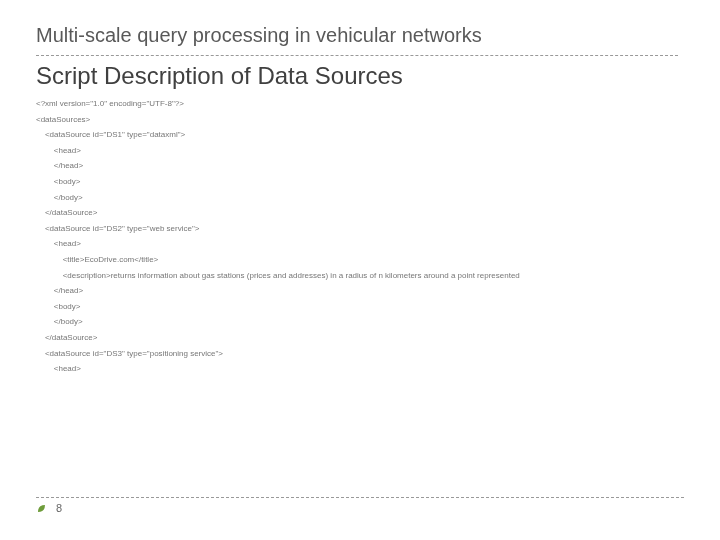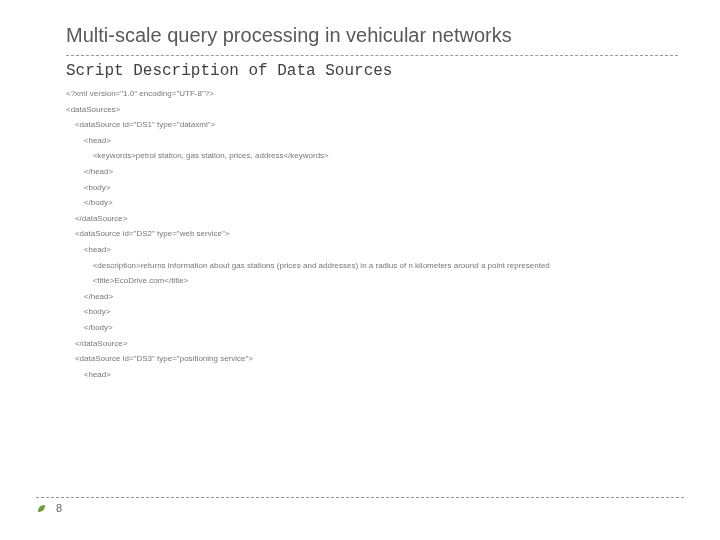--- a/index.html
+++ b/index.html
@@ -7,39 +7,37 @@
     width: 720px;
     height: 540px;
     background: #fff;
     font-family: Arial, Helvetica, sans-serif;
     color: #4a4a4a;
     overflow: hidden;
     position: relative;
   }
   .container {
     padding: 24px 42px 0 36px;
-    margin-left: 30px;
   }
   .main-title {
     font-size: 20px;
     font-weight: 400;
     color: #595959;
     padding-bottom: 6px;
   }
   .dashed {
     border: none;
     border-top: 1px dashed #999;
     margin: 2px 0 6px 0;
   }
   .sub-title {
-    font-size: 16px;
+    font-size: 24px;
     font-weight: 400;
     color: #404040;
     margin-bottom: 6px;
-    font-family: Liberation Mono, monospace;
   }
   .code-block {
     font-size: 8px;
     line-height: 1.95;
     color: #777;
     font-family: Arial, sans-serif;
   }
   .code-line {
     white-space: pre;
   }
@@ -76,29 +74,28 @@
 <div class="container">
   <div class="main-title">Multi-scale query processing in vehicular networks</div>
   <hr class="dashed">
   <div class="sub-title">Script Description of Data Sources</div>
 
   <div class="code-block">
     <div class="code-line">&lt;?xml version="1.0" encoding="UTF-8"?&gt;</div>
     <div class="code-line">&lt;dataSources&gt;</div>
     <div class="code-line">    &lt;dataSource id="DS1" type="dataxml"&gt;</div>
     <div class="code-line">        &lt;head&gt;</div>
-    <div class="code-line">            &lt;keywords&gt;petrol station, gas station, prices, address&lt;/keywords&gt;</div>
     <div class="code-line">        &lt;/head&gt;</div>
     <div class="code-line">        &lt;body&gt;</div>
     <div class="code-line">        &lt;/body&gt;</div>
     <div class="code-line">    &lt;/dataSource&gt;</div>
     <div class="code-line">    &lt;dataSource id="DS2" type="web service"&gt;</div>
     <div class="code-line">        &lt;head&gt;</div>
+    <div class="code-line">            &lt;title&gt;EcoDrive.com&lt;/title&gt;</div>
     <div class="code-line">            &lt;description&gt;returns information about gas stations (prices and addresses) in a radius of n kilometers around a point represented</div>
-    <div class="code-line">            &lt;title&gt;EcoDrive.com&lt;/title&gt;</div>
     <div class="code-line">        &lt;/head&gt;</div>
     <div class="code-line">        &lt;body&gt;</div>
     <div class="code-line">        &lt;/body&gt;</div>
     <div class="code-line">    &lt;/dataSource&gt;</div>
     <div class="code-line">    &lt;dataSource id="DS3" type="positioning service"&gt;</div>
     <div class="code-line">        &lt;head&gt;</div>
   </div>
 </div>
 
 <div class="footer">

